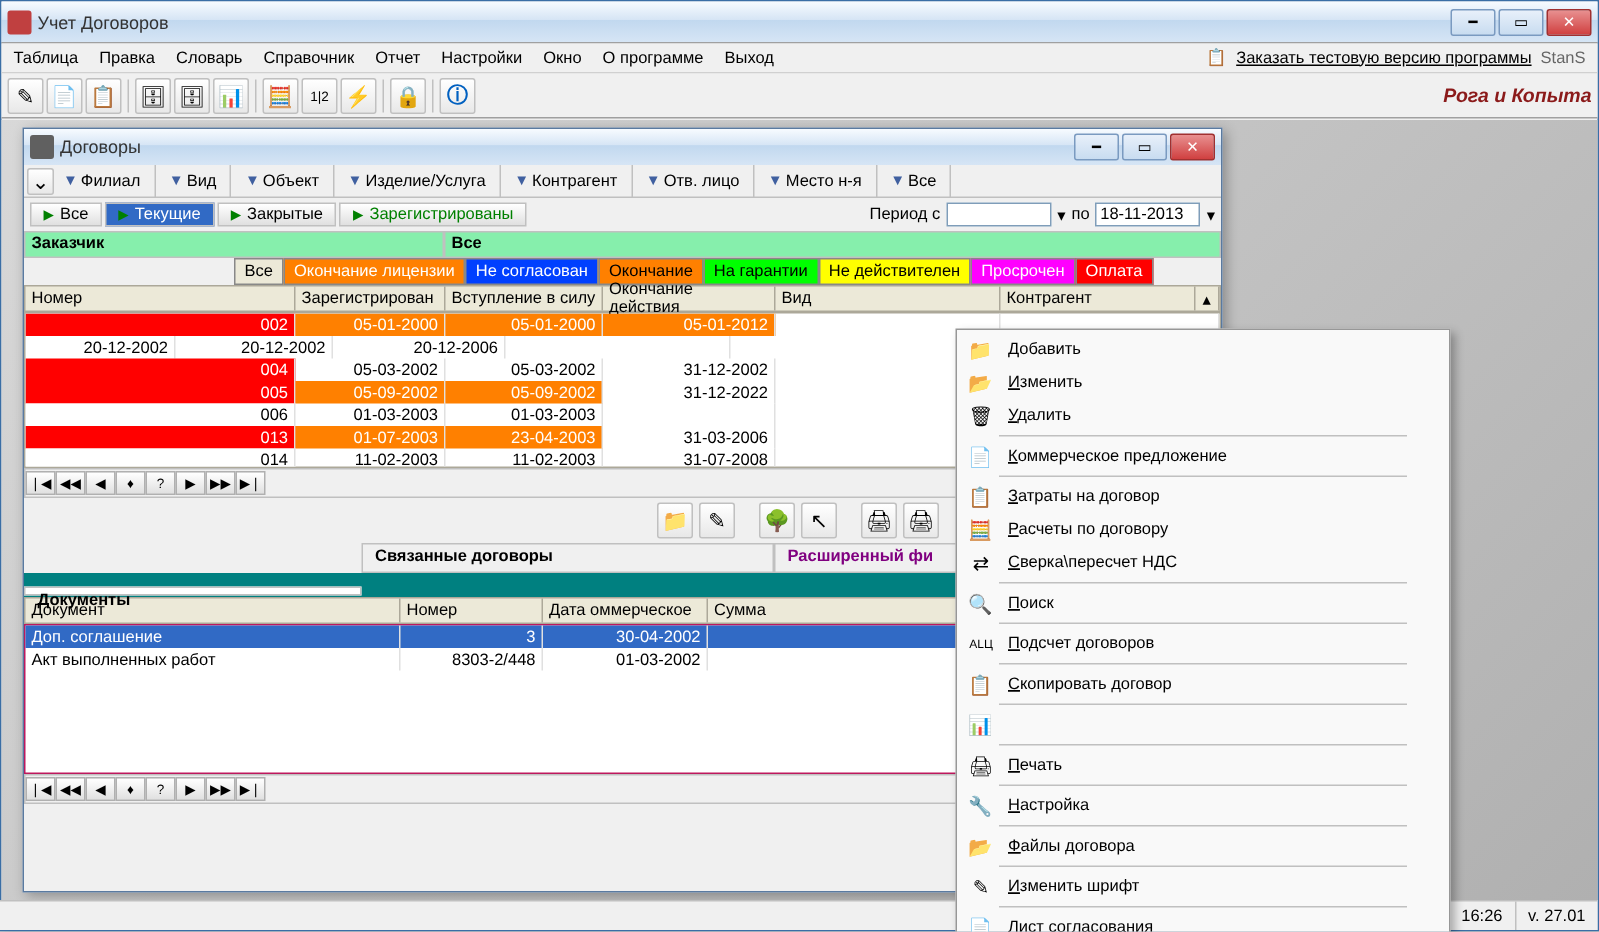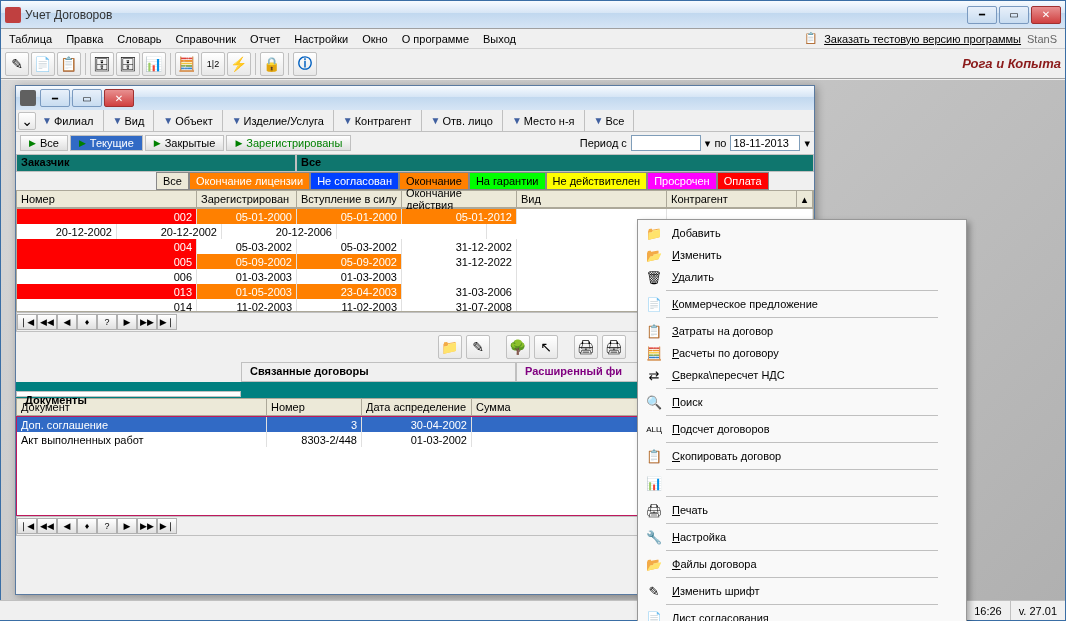--- a/index.html
+++ b/index.html
@@ -27,21 +27,21 @@
 .filter-item { display: flex; align-items: center; gap: 2px; padding: 0 4px; cursor: pointer; border: 1px solid transparent; }
 .funnel { color: #4060a0; font-size: 10px; }
 .tab-strip { height: 22px; background: #f0f0f0; display: flex; align-items: center; gap: 4px; padding: 0 4px; }
 .tab-it { padding: 1px 8px; display: flex; align-items: center; gap: 4px; border: 1px solid #c0c0c0; background: linear-gradient(#fff,#e0e0e0); cursor: pointer; }
 .tab-it.active { background: #316ac5; color: #fff; }
 .arrow-r { color: #008000; font-size: 9px; }
 .tab-it.green-text { color: #008000; }
 .period { margin-left: auto; display: flex; align-items: center; gap: 4px; }
 .date-input { width: 70px; height: 16px; border: 1px solid #7f9db9; font-size: 11px; padding: 0 2px; }
 .section-heads { display: flex; height: 18px; }
-.section-heads div { border: 1px solid #c0c0c0; background: #0f766e; padding: 1px 4px; font-weight: bold; }
+.section-heads div { border: 1px solid #c0c0c0; background: #86efac; padding: 1px 4px; font-weight: bold; }
 .color-tags { display: flex; height: 18px; font-size: 10px; }
 .color-tag { padding: 1px 6px; border: 1px solid #888; display: flex; align-items: center; justify-content: center; cursor: pointer; white-space: nowrap; }
 .grid-header { display: flex; background: #ece9d8; border: 1px solid #aca899; height: 18px; }
 .gh-cell { border-right: 1px solid #aca899; padding: 1px 4px; display: flex; align-items: center; }
 .grid-body { background: #fff; border: 1px solid #aca899; height: 104px; overflow: hidden; }
 .grid-row { display: flex; height: 15px; }
 .g-cell { border-right: 1px solid #e0e0e0; padding: 0 4px; display: flex; align-items: center; }
 .nav-bar { height: 20px; background: #f0f0f0; border: 1px solid #c0c0c0; display: flex; align-items: center; gap: 0; }
 .nav-btn { width: 20px; height: 16px; border: 1px solid #b0b0b0; background: linear-gradient(#fff,#e0e0e0); display: flex; align-items: center; justify-content: center; cursor: pointer; font-size: 9px; }
 .rec-toolbar { height: 30px; display: flex; align-items: center; justify-content: flex-end; gap: 4px; padding: 0 8px; background: #f0f0f0; }
@@ -114,20 +114,21 @@
     <div class="tool-btn" style="color:#0060c0;font-weight:bold;">ⓘ</div>
     <div style="flex:1"></div>
     <div class="brand-name">Рога и Копыта</div>
   </div>
 
   <div class="main-content"></div>
 
   <div class="window child-window">
     <div class="child-titlebar">
       <div class="titlebar-icon" style="background:#606060;"></div>
+      <div class="titlebar-text">Договоры</div>
       <div class="win-btns">
         <div class="win-btn">━</div>
         <div class="win-btn">▭</div>
         <div class="win-btn close">✕</div>
       </div>
     </div>
 
     <div class="filter-bar">
       <div class="tool-btn" style="width:18px;height:18px;">⌄</div>
       <div id="filters-container" style="display:flex;gap:2px;">
@@ -263,21 +264,21 @@
         <div class="grid-row">
           <div class="g-cell text-right" style="width: 180px; background: rgb(255, 255, 255); color: rgb(0, 0, 0);">006</div>
           <div class="g-cell text-right" style="width: 100px;">01-03-2003</div>
           <div class="g-cell text-right" style="width: 105px;">01-03-2003</div>
           <div class="g-cell text-right" style="width: 115px;"></div>
           <div class="g-cell" style="width: 150px;"></div>
           <div class="g-cell" style="flex: 1 1 0%;"></div>
         </div>
         <div class="grid-row">
           <div class="g-cell text-right" style="width: 180px; background: rgb(255, 0, 0); color: rgb(255, 255, 255);">013</div>
-          <div class="g-cell text-right" style="width: 100px; background: rgb(255, 128, 0); color: rgb(255, 255, 255);">01-05-2003</div>
+          <div class="g-cell text-right" style="width: 100px; background: rgb(255, 128, 0); color: rgb(255, 255, 255);">01-07-2003</div>
           <div class="g-cell text-right" style="width: 105px; background: rgb(255, 128, 0); color: rgb(255, 255, 255);">23-04-2003</div>
           <div class="g-cell text-right" style="width: 115px;">31-03-2006</div>
           <div class="g-cell" style="width: 150px;"></div>
           <div class="g-cell" style="flex: 1 1 0%;"></div>
         </div>
         <div class="grid-row">
           <div class="g-cell text-right" style="width: 180px; background: rgb(255, 255, 255); color: rgb(0, 0, 0);">014</div>
           <div class="g-cell text-right" style="width: 100px;">11-02-2003</div>
           <div class="g-cell text-right" style="width: 105px;">11-02-2003</div>
           <div class="g-cell text-right" style="width: 115px;">31-07-2008</div>
@@ -324,21 +325,21 @@
       <div class="sub-tab purple" style="flex:1;">Расширенный фи</div>
     </div>
     <div class="teal-strip"></div>
     <div style="position:relative;">
         <span class="yellow-tag">Аннулирован</span>
       </div>
 
     <div class="sub-grid-header">
       <div class="gh-cell" style="width:250px;">Документ</div>
       <div class="gh-cell" style="width:95px;">Номер</div>
-      <div class="gh-cell" style="width:110px;">Дата аспределение</div>
+      <div class="gh-cell" style="width:110px;">Дата оммерческое</div>
       <div class="gh-cell" style="flex:1;">Сумма</div>
       <div class="gh-cell" style="width:16px;justify-content:center;">▴</div>
     </div>
     <div class="sub-grid-body" id="sub-grid-body">
         <div class="sub-row sel">
           <div class="g-cell" style="width:250px;">Доп. соглашение</div>
           <div class="g-cell text-right" style="width:95px;">3</div>
           <div class="g-cell text-right" style="width:110px;">30-04-2002</div>
           <div class="g-cell text-right" style="flex:1;">663 400.00</div>
         </div>

